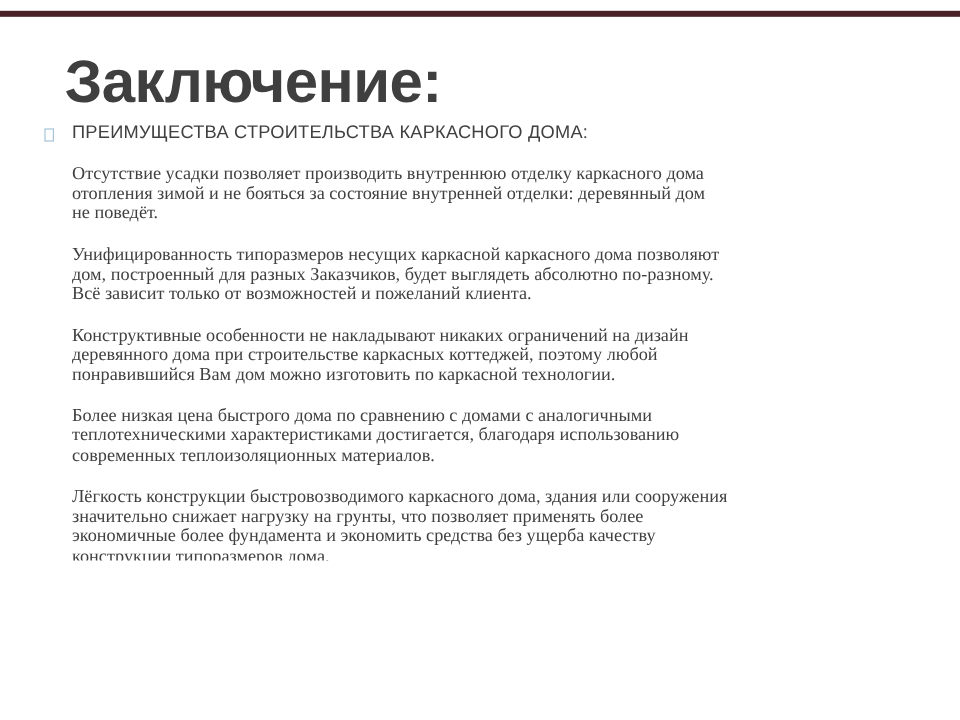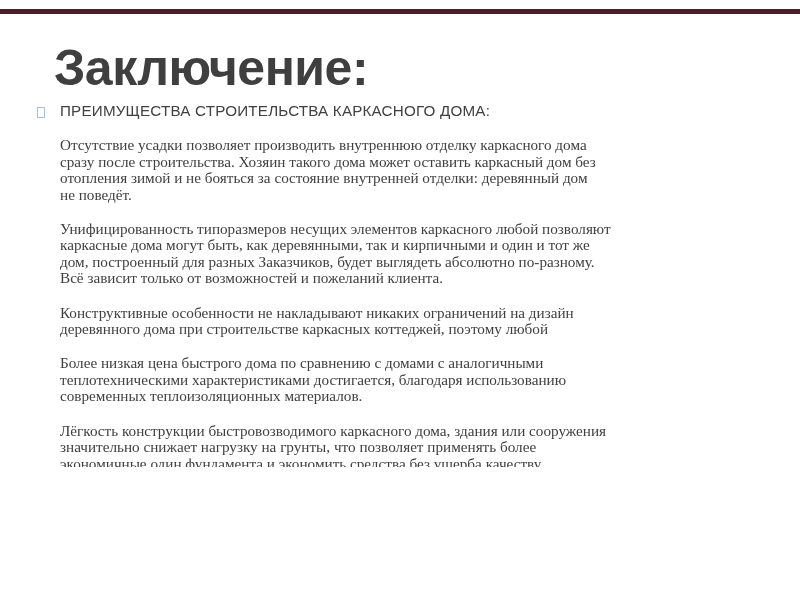--- a/index.html
+++ b/index.html
@@ -52,43 +52,42 @@
   <h1 class="title">Заключение:</h1>
 
   <div class="body-text">
     <div class="bullet-row">
       <span class="bullet-square"></span>
       <div class="heading">ПРЕИМУЩЕСТВА СТРОИТЕЛЬСТВА КАРКАСНОГО ДОМА:</div>
     </div>
     <div>
         <div class="para">
           <div class="tline">Отсутствие усадки позволяет производить внутреннюю отделку каркасного дома</div>
-          <div class="tline">сразу после строительства. Хозяин такого дома может оставить каркасный дом без</div>
           <div class="tline">отопления зимой и не бояться за состояние внутренней отделки: деревянный дом</div>
           <div class="tline">не поведёт.</div>
         </div>
         <div class="para">
-          <div class="tline">Унифицированность типоразмеров несущих элементов каркасного любой позволяют</div>
-          <div class="tline">каркасные дома могут быть, как деревянными, так и кирпичными и один и тот же</div>
+          <div class="tline">Унифицированность типоразмеров несущих каркасной каркасного дома позволяют</div>
           <div class="tline">дом, построенный для разных Заказчиков, будет выглядеть абсолютно по-разному.</div>
           <div class="tline">Всё зависит только от возможностей и пожеланий клиента.</div>
         </div>
         <div class="para">
           <div class="tline">Конструктивные особенности не накладывают никаких ограничений на дизайн</div>
           <div class="tline">деревянного дома при строительстве каркасных коттеджей, поэтому любой</div>
+          <div class="tline">понравившийся Вам дом можно изготовить по каркасной технологии.</div>
         </div>
         <div class="para">
           <div class="tline">Более низкая цена быстрого дома по сравнению с домами с аналогичными</div>
           <div class="tline">теплотехническими характеристиками достигается, благодаря использованию</div>
           <div class="tline">современных теплоизоляционных материалов.</div>
         </div>
         <div class="para">
           <div class="tline">Лёгкость конструкции быстровозводимого каркасного дома, здания или сооружения</div>
           <div class="tline">значительно снижает нагрузку на грунты, что позволяет применять более</div>
-          <div class="tline">экономичные один фундамента и экономить средства без ущерба качеству</div>
+          <div class="tline">экономичные более фундамента и экономить средства без ущерба качеству</div>
           <div class="tline">конструкции типоразмеров дома.</div>
         </div>
       </div>
   </div>
 
   <svg class="decor" viewBox="0 0 800 600" xmlns="http://www.w3.org/2000/svg" aria-hidden="true">
     <defs>
       <pattern id="pinstripe" width="3.6" height="3.6" patternUnits="userSpaceOnUse" patternTransform="rotate(45)">
         <rect width="3.6" height="3.6" fill="#ffffff"></rect>
         <line x1="0" y1="0" x2="0" y2="3.6" stroke="var(--stripe-color,#ced2d5)" stroke-width="0.9"></line>

